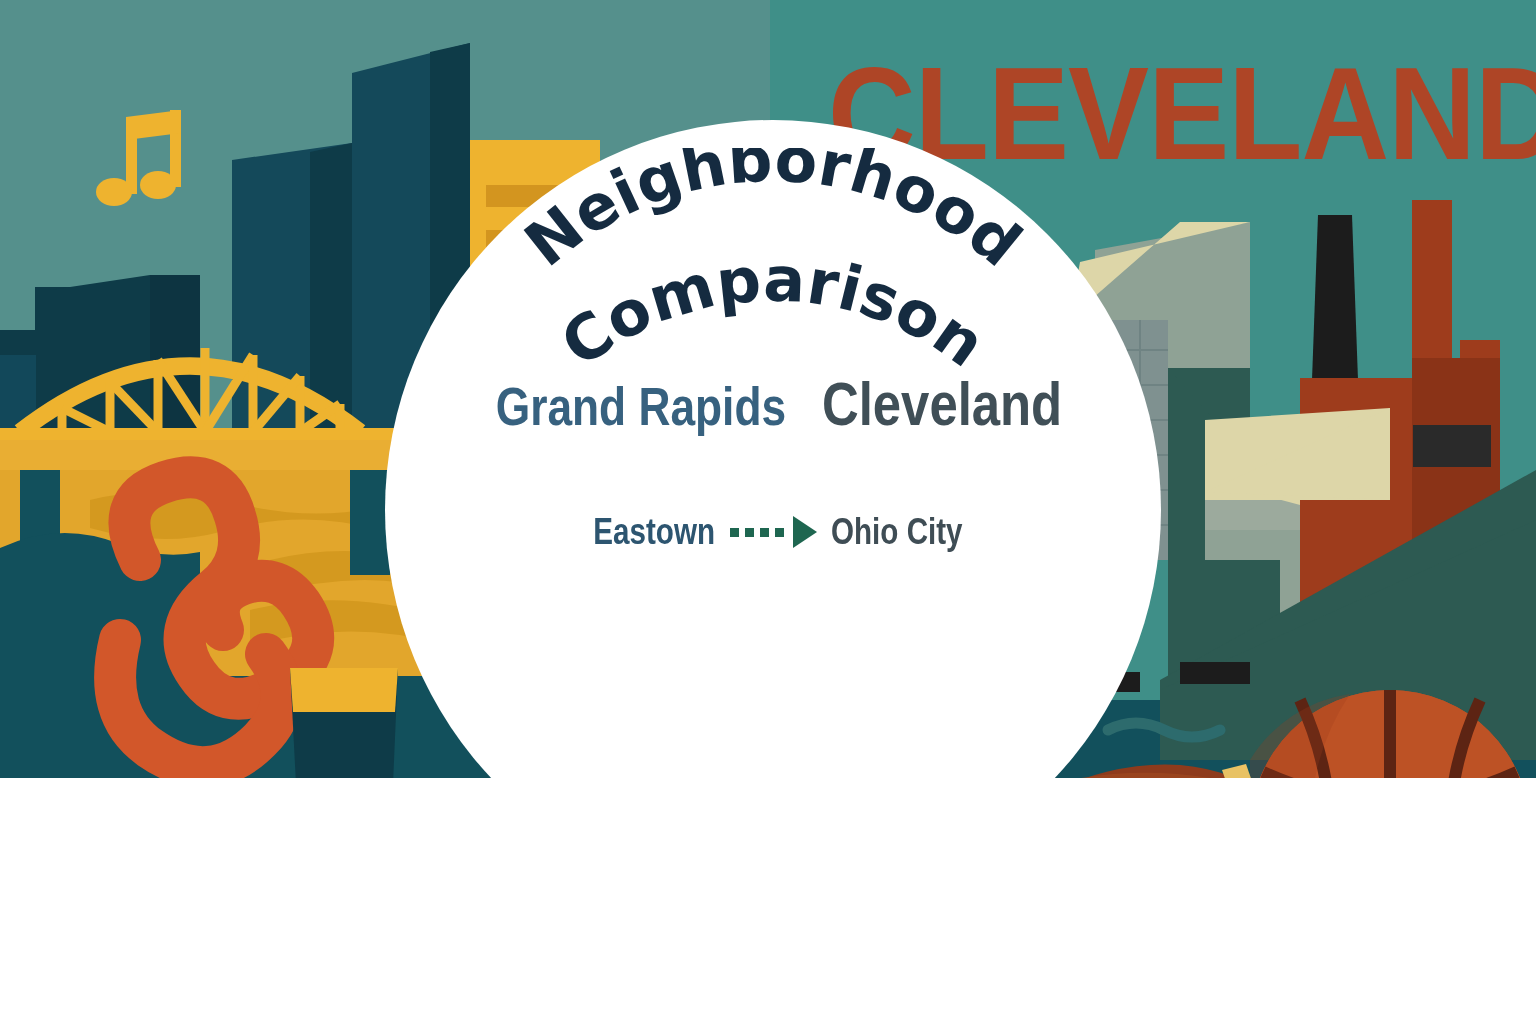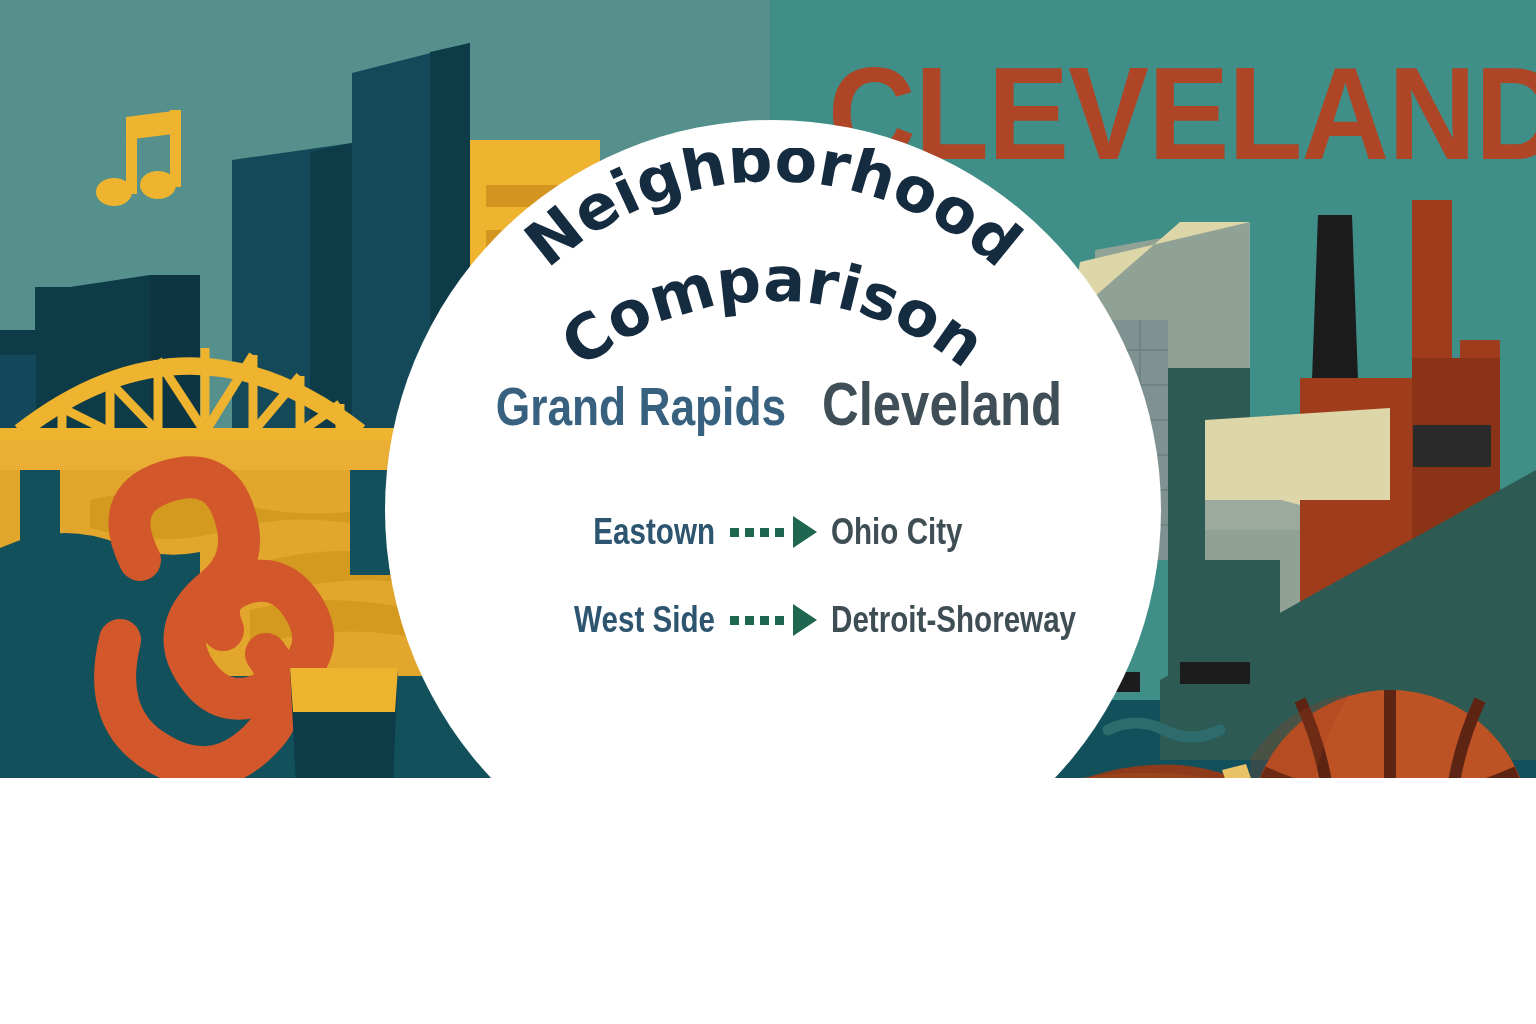--- a/index.html
+++ b/index.html
@@ -268,28 +268,17 @@
           <span class="dot"></span>
           <span class="dot"></span>
           <span class="dot"></span>
           <span class="dot"></span>
           <span class="tri"></span>
         </div>
         <div class="right">Ohio City</div>
       </div>
 
 
-      <div class="row">
-        <div class="left">West Side</div>
-        <div class="arrow">
-          <span class="dot"></span>
-          <span class="dot"></span>
-          <span class="dot"></span>
-          <span class="dot"></span>
-          <span class="tri"></span>
-        </div>
-        <div class="right">Detroit-Shoreway</div>
-      </div>
 
     </div>
   </div>
 
 </div>
 
 </body></html>

